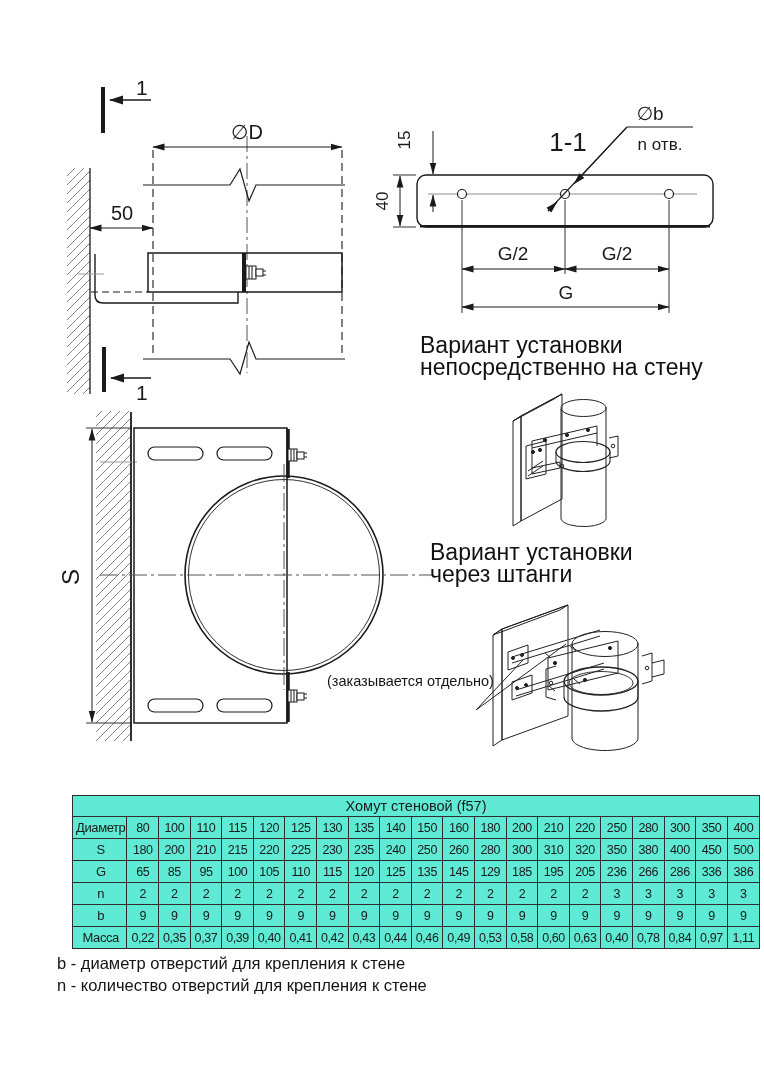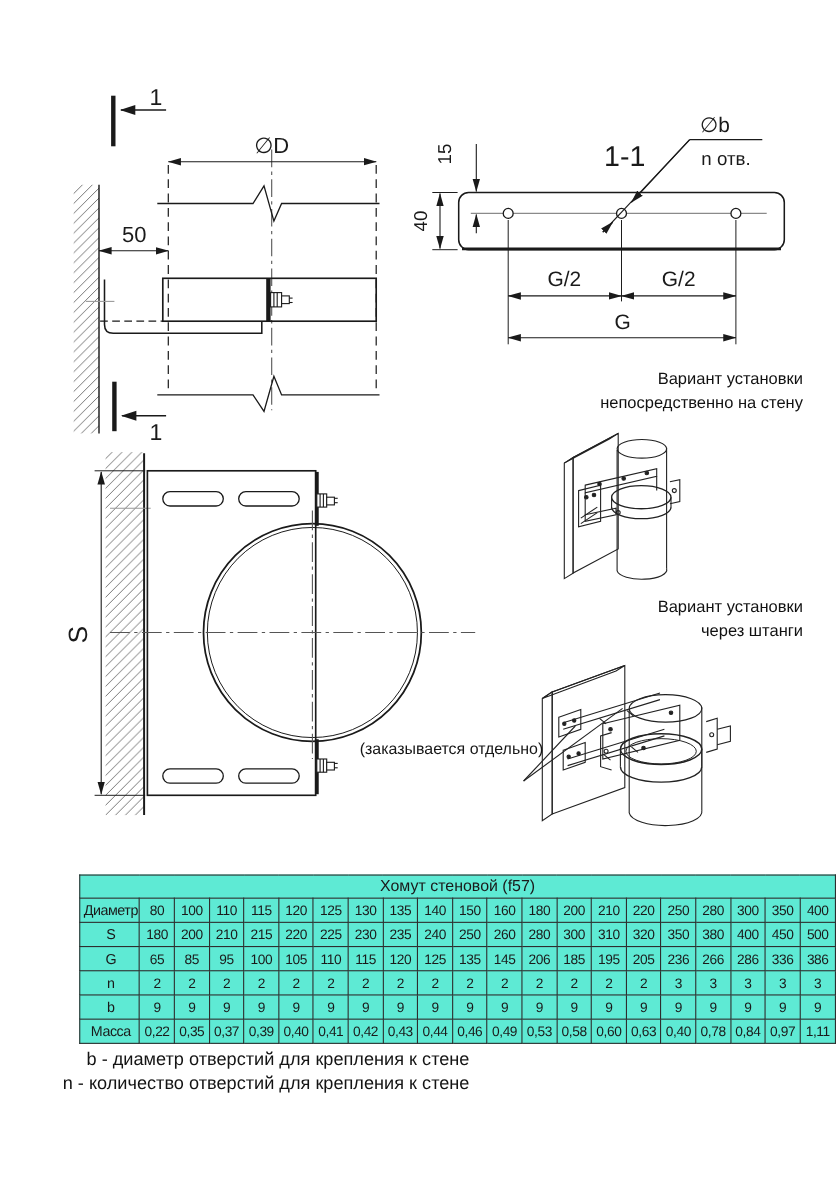--- a/index.html
+++ b/index.html
@@ -6,34 +6,34 @@
   .page{position:relative;width:764px;height:1080px;background:#ffffff;overflow:hidden;
         font-family:"Liberation Sans","DejaVu Sans",sans-serif;color:#1a1a1a;}
   svg{position:absolute;left:0;top:0;}
   svg text{fill:#1a1a1a;font-family:"Liberation Sans","DejaVu Sans",sans-serif;}
   .t20{font-size:20px;}
   .t17{font-size:17px;}
   .t19{font-size:19px;}
   .t21{font-size:21px;}
   .t24{font-size:24px;}
   .t26{font-size:26px;}
-  .caption{position:absolute;text-align:right;font-size:15px;line-height:22px;color:#111;}
+  .caption{position:absolute;text-align:left;font-size:23px;line-height:22px;color:#111;}
   .cap1{left:420px;top:334px;width:310px;}
   .cap2{left:430px;top:541px;width:300px;}
   .annotation{position:absolute;left:327px;top:670px;font-size:14.5px;line-height:17.5px;color:#161616;}
   .ann-underline{display:block;width:148px;border-bottom:1.4px solid #222;padding-bottom:3px;}
   .ann-extra{display:block;margin-top:3px;white-space:nowrap;}
   table.spec{position:absolute;left:72px;top:795px;width:688px;border-collapse:collapse;
              table-layout:fixed;background:#5eead4;}
   table.spec td,table.spec th{border:1px solid #2e2e2e;padding:0;text-align:center;
              vertical-align:middle;font-weight:normal;overflow:hidden;white-space:nowrap;}
   table.spec .title-row th{height:20px;font-size:14.5px;}
   table.spec td{height:21px;font-size:12.5px;letter-spacing:-0.4px;}
   table.spec td.rowlabel{text-align:center;padding-left:2px;font-size:13px;letter-spacing:-0.4px;}
-  .notes{position:absolute;left:57px;top:953px;font-size:16.5px;line-height:21.5px;color:#141414;text-align:right;}
+  .notes{position:absolute;left:57px;top:953px;font-size:16.5px;line-height:21.5px;color:#141414;}
 </style>
 </head>
 <body>
 
 <div class="page">
 
 <svg width="764" height="1080" viewBox="0 0 764 1080">
   <defs>
     <pattern id="hatch" width="9" height="9" patternUnits="userSpaceOnUse">
       <line x1="0" y1="9" x2="9" y2="0" stroke="#777" stroke-width="0.9"></line>
@@ -354,21 +354,21 @@
           <td>85</td>
           <td>95</td>
           <td>100</td>
           <td>105</td>
           <td>110</td>
           <td>115</td>
           <td>120</td>
           <td>125</td>
           <td>135</td>
           <td>145</td>
-          <td>206</td>
+          <td>129</td>
           <td>185</td>
           <td>195</td>
           <td>205</td>
           <td>236</td>
           <td>266</td>
           <td>286</td>
           <td>336</td>
           <td>386</td>
         </tr>
         <tr>

